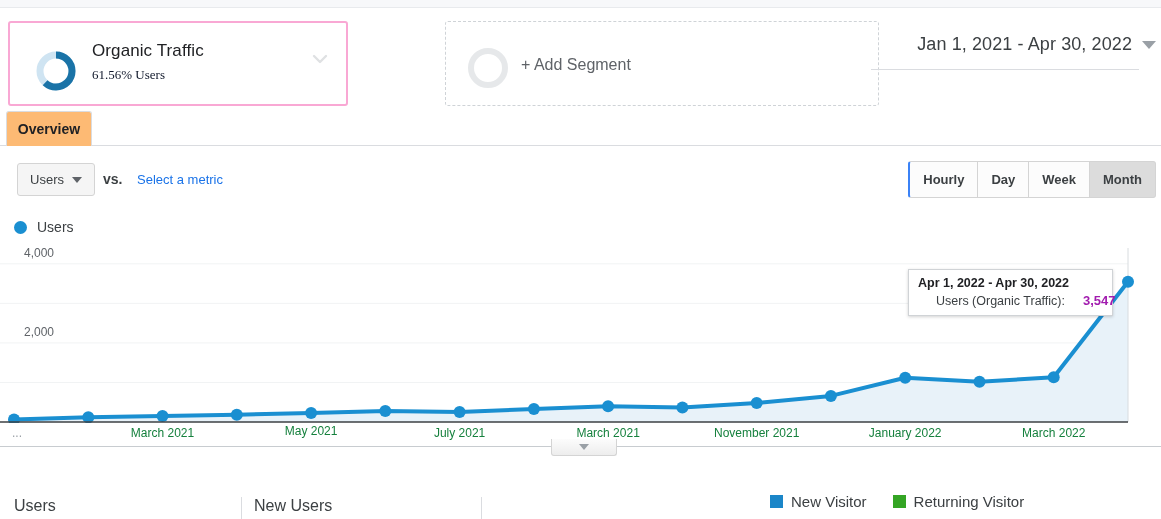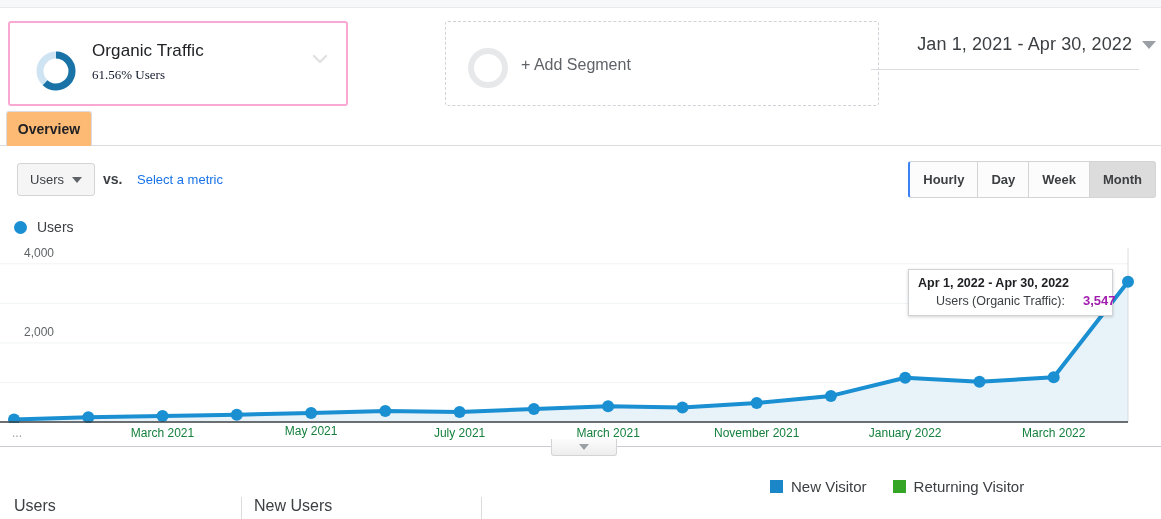--- a/index.html
+++ b/index.html
@@ -116,21 +116,21 @@
     box-shadow:0 1px 3px rgba(0,0,0,.18);
     padding:6px 9px 7px 9px;
   }
   .tt-title { font-size:12.5px; font-weight:bold; color:#202124; white-space:nowrap; }
   .tt-row { display:flex; align-items:flex-end; gap:18px; margin-top:3px; white-space:nowrap; }
   .tt-sq { width:8px;height:8px; display:inline-block; }
   .tt-label { font-size:12.5px; color:#3c4043; }
   .tt-value { font-size:13px; font-weight:bold; color:#a21caf; }
 
   
-  .bottom-legend { position:absolute; left:770px; top:478px; display:flex; gap:26px; align-items:center; }
+  .bottom-legend { position:absolute; left:770px; top:493px; display:flex; gap:26px; align-items:center; }
   .bl-item { display:flex; align-items:center; gap:8px; }
   .bl-sq { width:13px; height:13px; }
   .bl-text { font-size:15px; color:#3c4043; }
 
   
   .metric-row { position:absolute; left:0; top:497px; width:1161px; height:22px; }
   .metric-cell { position:absolute; font-size:16px; color:#3c4043; }
   .metric-div { position:absolute; top:0; width:1px; height:22px; background:#dadce0; }
 </style>
 </head>

